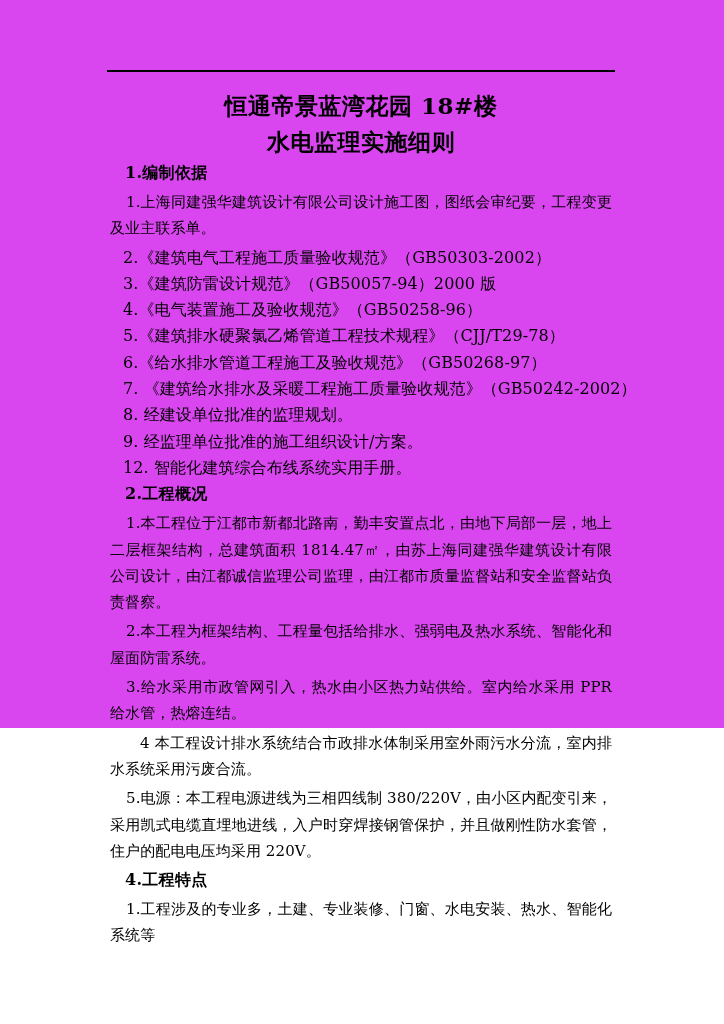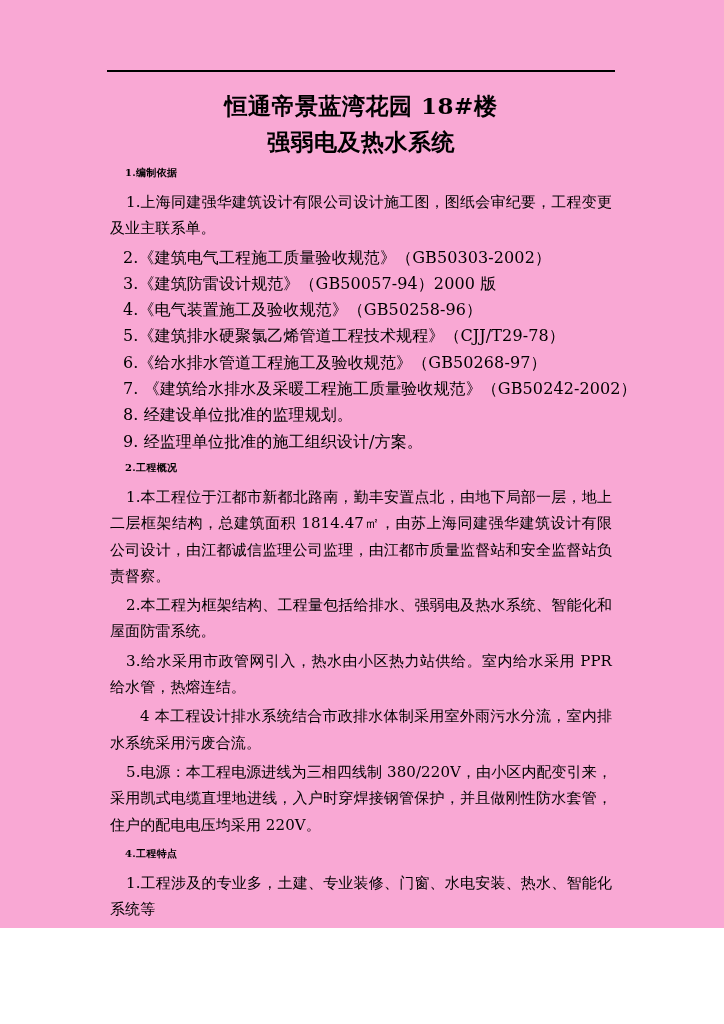--- a/index.html
+++ b/index.html
@@ -10,22 +10,22 @@
   body {
     width: 724px;
     height: 1024px;
     font-family: "DejaVu Serif", "Liberation Serif", serif;
     color: #000000;
     overflow: hidden;
   }
   .page {
     position: relative;
     width: 724px;
-    height: 928px;
-    background: #f9a8d4;
+    height: 728px;
+    background: #d946ef;
   }
   .header-rule {
     position: absolute;
     left: 107px;
     top: 70px;
     width: 508px;
     height: 0;
     border-top: 2px solid #000000;
   }
   .doc-body {
@@ -42,21 +42,21 @@
     line-height: 36px;
     letter-spacing: 0.5px;
     margin: 0;
   }
   .title-line {
     display: block;
     white-space: pre;
   }
   .section-heading {
     font-weight: bold;
-    font-size: 10px;
+    font-size: 16px;
     line-height: 26px;
     margin: 0;
     padding-left: 18px;
     letter-spacing: 0.3px;
   }
   .para {
     font-size: 15px;
     line-height: 26.3px;
     margin: 3px;
     text-align: justify;
@@ -84,33 +84,34 @@
 <body>
 
 <div class="page">
 
   <div class="header-rule"></div>
 
   <div class="doc-body">
 
     <h1 class="doc-title">
       <span class="title-line">恒通帝景蓝湾花园 18#楼</span>
-      <span class="title-line">强弱电及热水系统</span>
+      <span class="title-line">水电监理实施细则</span>
     </h1>
 
     <h2 class="section-heading">1.编制依据</h2>
     <p class="para indent-1">1.上海同建强华建筑设计有限公司设计施工图，图纸会审纪要，工程变更及业主联系单。</p>
     <p class="list-line">2.《建筑电气工程施工质量验收规范》（GB50303-2002）</p>
     <p class="list-line">3.《建筑防雷设计规范》（GB50057-94）2000 版</p>
     <p class="list-line">4.《电气装置施工及验收规范》（GB50258-96）</p>
     <p class="list-line">5.《建筑排水硬聚氯乙烯管道工程技术规程》（CJJ/T29-78）</p>
     <p class="list-line">6.《给水排水管道工程施工及验收规范》（GB50268-97）</p>
     <p class="list-line">7. 《建筑给水排水及采暖工程施工质量验收规范》（GB50242-2002）</p>
     <p class="list-line">8. 经建设单位批准的监理规划。</p>
     <p class="list-line">9. 经监理单位批准的施工组织设计/方案。</p>
+    <p class="list-line">12. 智能化建筑综合布线系统实用手册。</p>
 
     <h2 class="section-heading">2.工程概况</h2>
     <p class="para indent-1">1.本工程位于江都市新都北路南，勤丰安置点北，由地下局部一层，地上二层框架结构，总建筑面积 1814.47㎡，由苏上海同建强华建筑设计有限公司设计，由江都诚信监理公司监理，由江都市质量监督站和安全监督站负责督察。</p>
     <p class="para indent-1">2.本工程为框架结构、工程量包括给排水、强弱电及热水系统、智能化和屋面防雷系统。</p>
     <p class="para indent-1">3.给水采用市政管网引入，热水由小区热力站供给。室内给水采用 PPR 给水管，热熔连结。</p>
     <p class="para indent-2">4 本工程设计排水系统结合市政排水体制采用室外雨污水分流，室内排水系统采用污废合流。</p>
     <p class="para indent-1">5.电源：本工程电源进线为三相四线制 380/220V，由小区内配变引来，采用凯式电缆直埋地进线，入户时穿焊接钢管保护，并且做刚性防水套管，住户的配电电压均采用 220V。</p>
 
     <h2 class="section-heading">4.工程特点</h2>
     <p class="para indent-1">1.工程涉及的专业多，土建、专业装修、门窗、水电安装、热水、智能化系统等</p>

